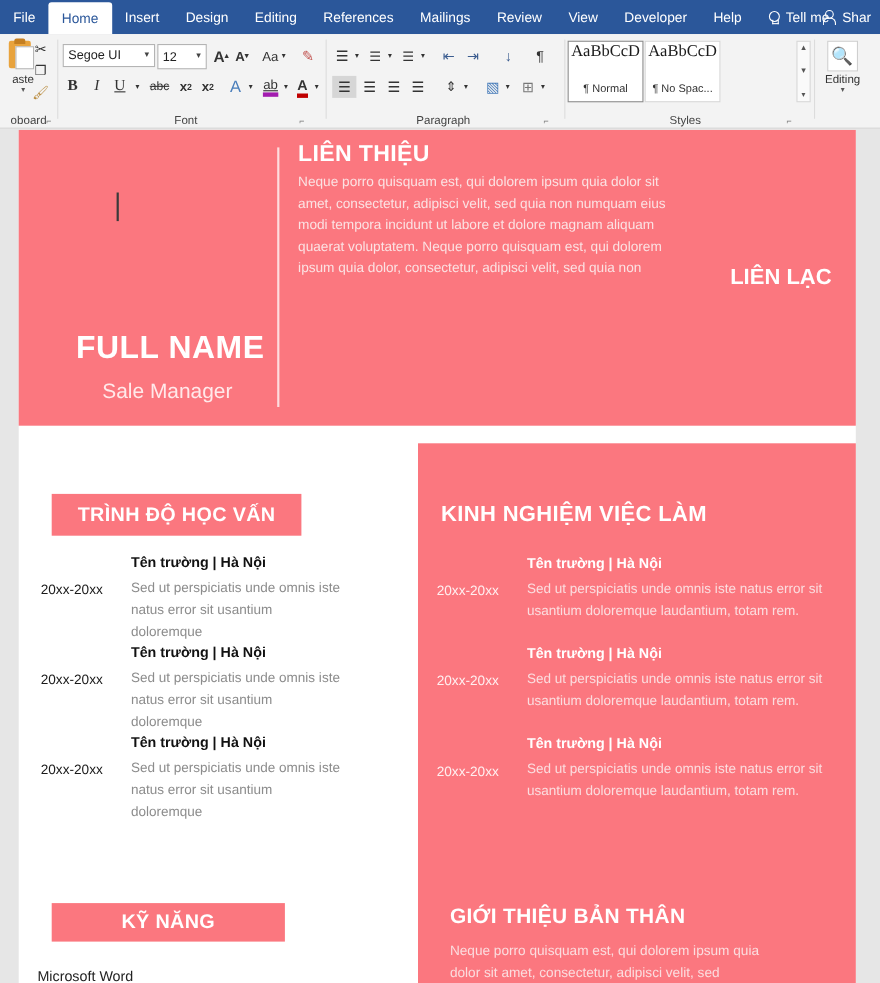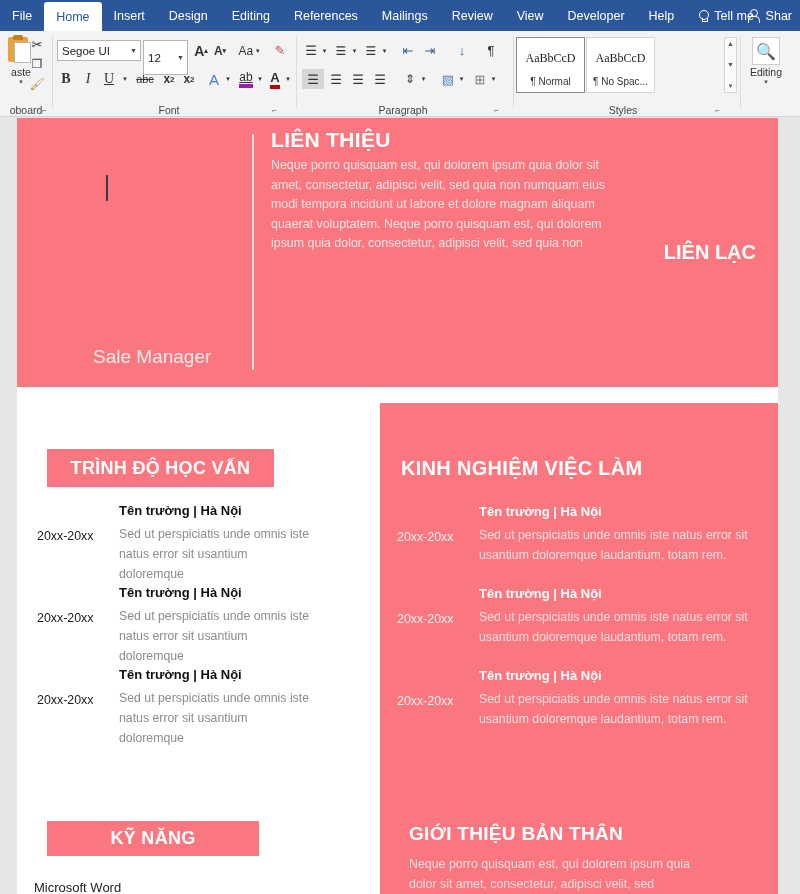--- a/index.html
+++ b/index.html
@@ -111,21 +111,21 @@
   }
 
   
   .stylebox {
     position: absolute; top: 6px; width: 69px; height: 56px;
     background: #fff; border: 1px solid #d6d6d6;
     text-align: center; overflow: hidden;
   }
   .stylebox.sel { border: 1.6px solid #8b8b8b; }
   .stylebox .sample {
-    margin-top: 13px; font-size: 12px; color: #1c1c1c; font-family: "Liberation Serif", serif;
+    margin-top: 1px; font-size: 15px; color: #1c1c1c; font-family: "Liberation Serif", serif;
     white-space: nowrap;
   }
   .stylebox.h1 .sample { color: #5c9bd4; font-weight: 300; }
   .stylebox .nm {
     position: absolute; bottom: 5px; left: 0; width: 100%;
     font-size: 10px; color: #333; white-space: nowrap;
   }
   .gal-scroll {
     position: absolute; top: 6px; width: 13px; height: 56px;
     background: #fafafa; border: 1px solid #d6d6d6;
@@ -278,21 +278,21 @@
   <div class="group-sep" style="left:52px;"></div>
 
   <div class="group" style="left:53px; width:232px;">
     <div class="group-label">Font</div>
     <div class="dlg" style="right:4px;">⌐</div>
   </div>
   <div class="ctl" style="left:57px; top:9px; width:84px; height:21px;">
     <span>Segoe UI</span>
     <span class="arrow">▼</span>
   </div>
-  <div class="ctl" style="left:143px; top:9px; width:45px; height:35px;">
+  <div class="ctl" style="left:143px; top:9px; width:45px; height:23px;">
     <span>12</span>
     <span class="arrow">▼</span>
   </div>
   <div class="btn" style="left:192px; top:10px; width:18px; height:19px; font-weight:bold; font-size:14px;">A<sup style="font-size:7px;">▴</sup></div>
   <div class="btn" style="left:211px; top:10px; width:18px; height:19px; font-weight:bold; font-size:12px;">A<sup style="font-size:7px;">▾</sup></div>
   <div class="btn" style="left:234px; top:10px; width:30px; height:19px; font-size:12px;">
     <span>Aa</span>
       <span style="font-size:7px;margin-left:3px;">▾</span>
   </div>
   <div class="btn" style="left:270px; top:10px; width:20px; height:19px; font-size:13px; color:#c0504d;">✎</div>
@@ -373,20 +373,21 @@
 
     <div class="hdr">
       <div class="hdr-divider"></div>
       <div class="caret"></div>
 
       <div class="intro-title">LIÊN THIỆU</div>
       <div class="intro-body">Neque porro quisquam est, qui dolorem ipsum quia dolor sit amet, consectetur, adipisci velit, sed quia non numquam eius modi tempora incidunt ut labore et dolore magnam aliquam quaerat voluptatem. Neque porro quisquam est, qui dolorem ipsum quia dolor, consectetur, adipisci velit, sed quia non</div>
 
       <div class="contact-title">LIÊN LẠC</div>
 
+      <div class="fullname">FULL NAME</div>
       <div class="role">Sale Manager</div>
     </div>
 
     <div class="rpanel"></div>
 
     <div class="chip" style="left:30px; top:331px; width:227px; height:38px; font-size:18px;">
       <span>TRÌNH ĐỘ HỌC VẤN</span>
     </div>
     <div class="entry" style="left:20px; top:385px; width:300px;">
       <div class="yr">20xx-20xx</div>

